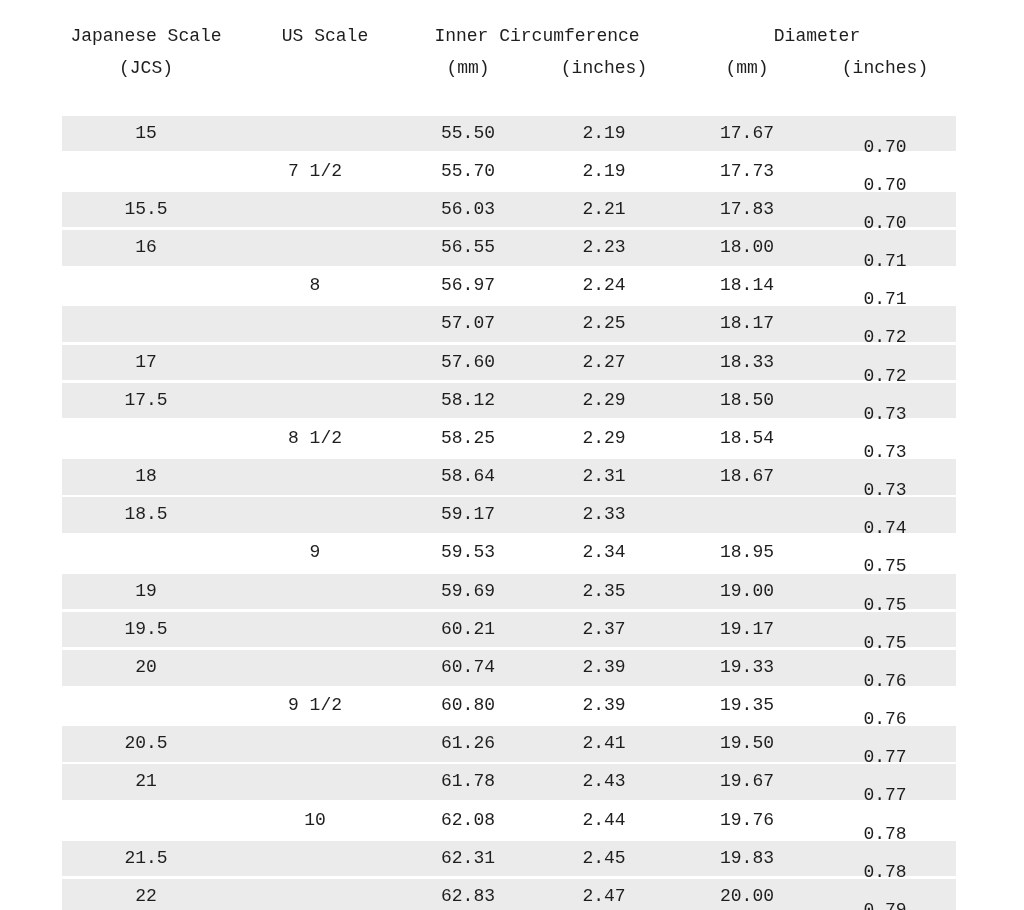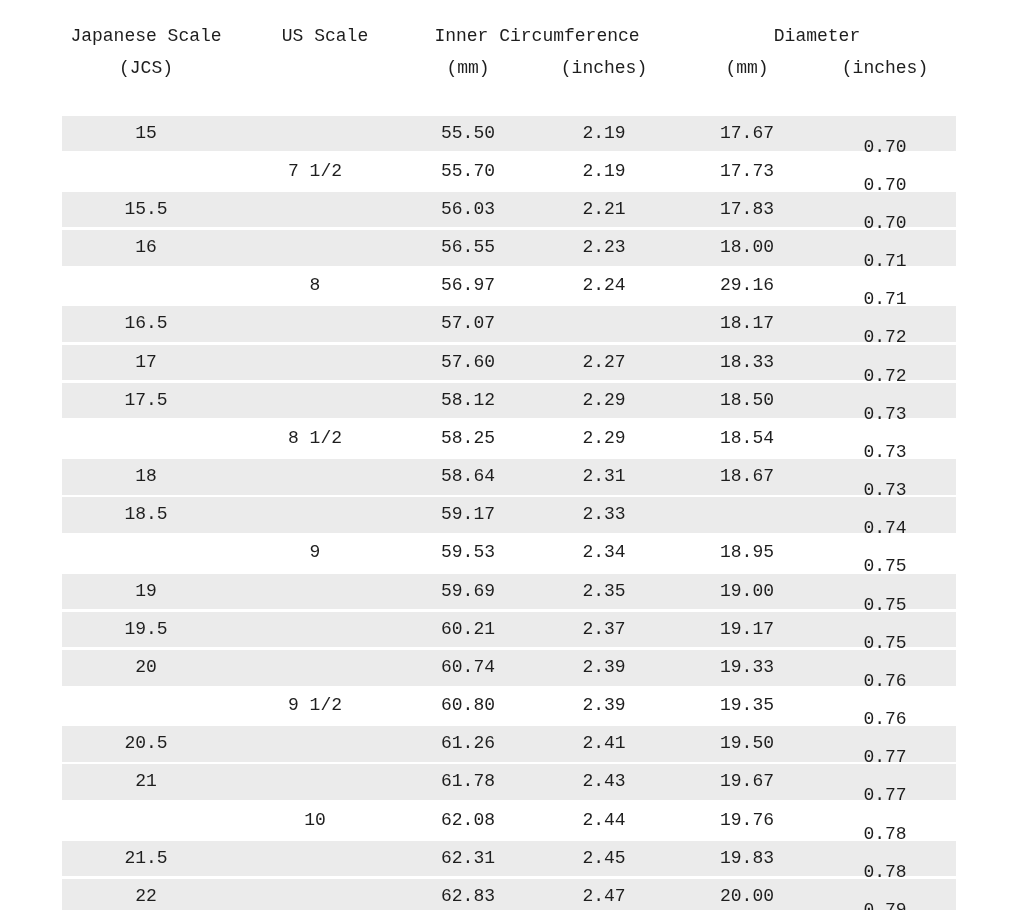--- a/index.html
+++ b/index.html
@@ -107,29 +107,29 @@
     <span class="cell c-dmm">18.00</span>
     <span class="cell c-din">0.71</span>
   </div>
 
   <div class="row">
     <div class="band"></div>
     <span class="cell c-jcs"></span>
     <span class="cell c-us">8</span>
     <span class="cell c-icmm">56.97</span>
     <span class="cell c-icin">2.24</span>
-    <span class="cell c-dmm">29.16</span>
+    <span class="cell c-dmm">18.14</span>
     <span class="cell c-din">0.71</span>
   </div>
 
   <div class="row shaded">
     <div class="band"></div>
-    <span class="cell c-jcs">16.5</span>
     <span class="cell c-us"></span>
     <span class="cell c-icmm">57.07</span>
+    <span class="cell c-icin">2.25</span>
     <span class="cell c-dmm">18.17</span>
     <span class="cell c-din">0.72</span>
   </div>
 
   <div class="row shaded">
     <div class="band"></div>
     <span class="cell c-jcs">17</span>
     <span class="cell c-us"></span>
     <span class="cell c-icmm">57.60</span>
     <span class="cell c-icin">2.27</span>

